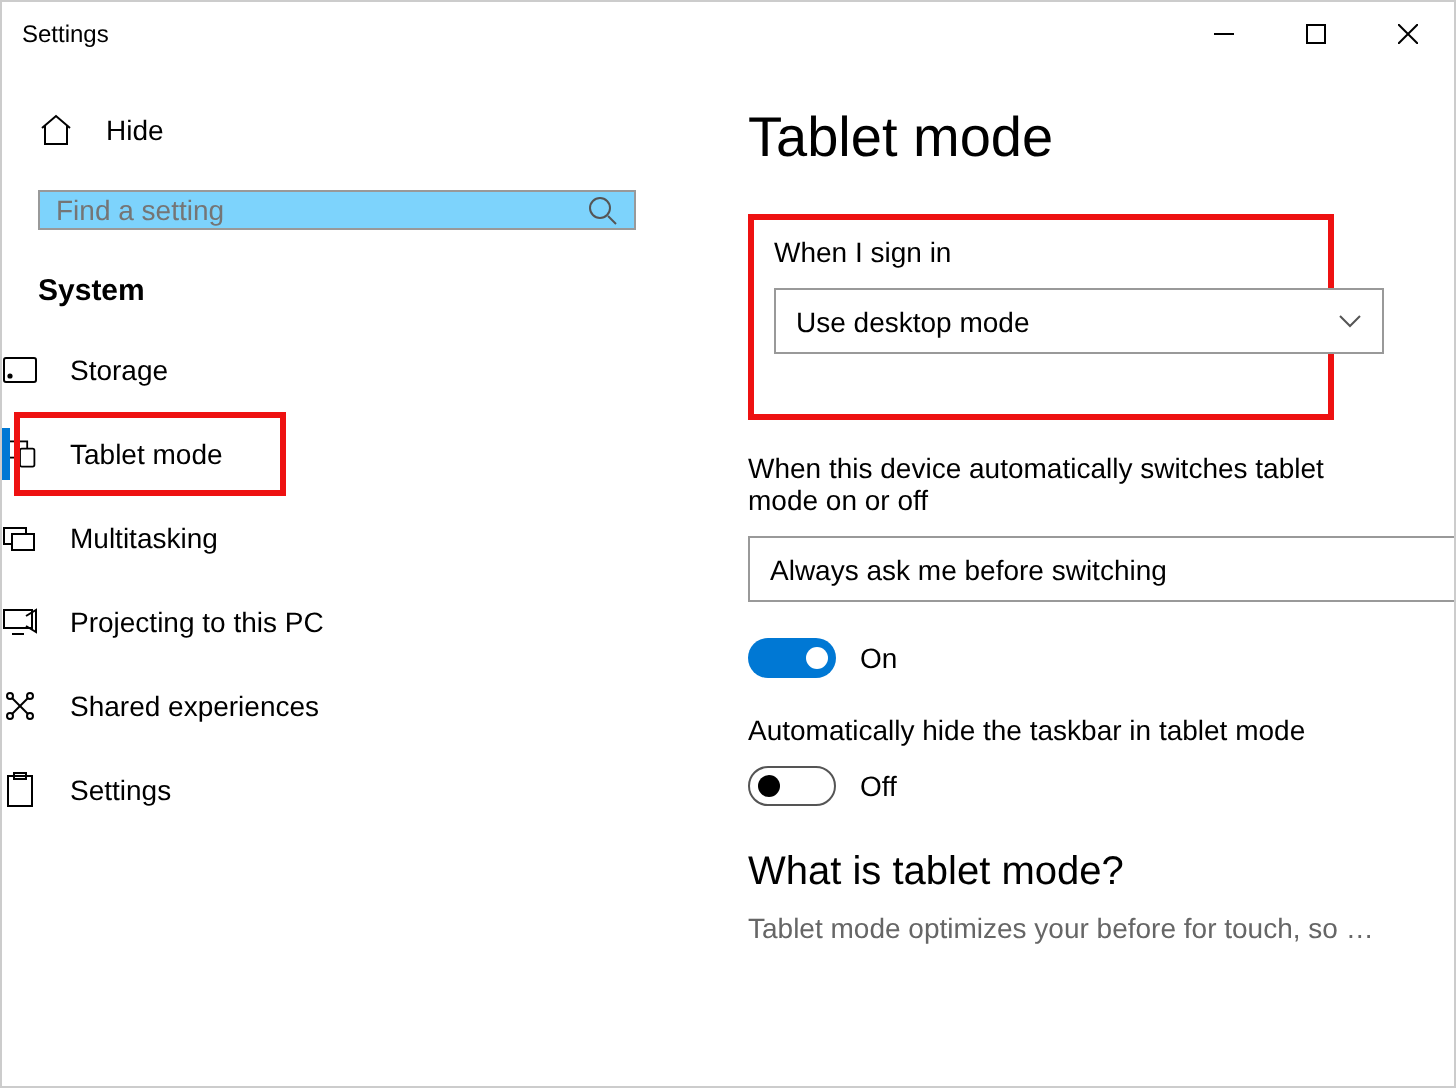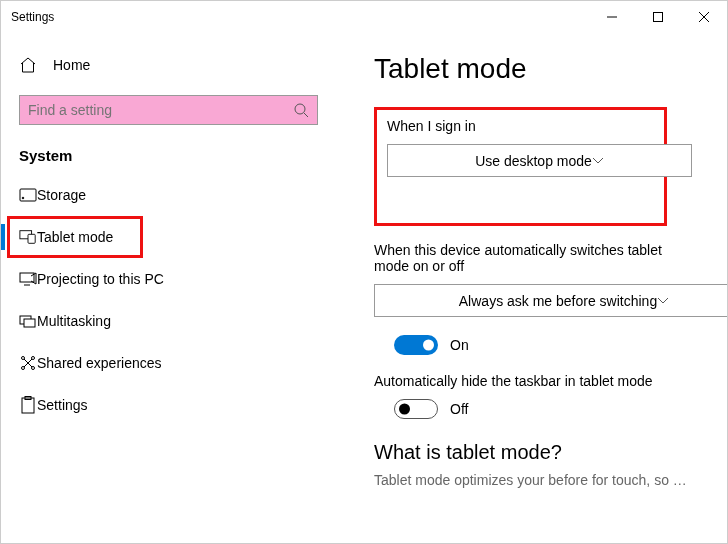--- a/index.html
+++ b/index.html
@@ -6,45 +6,45 @@
   body { width: 728px; height: 544px; background: #fff; overflow: hidden; position: relative; border: 1px solid #ccc;}
   .titlebar { height: 32px; display: flex; align-items: center; justify-content: space-between; padding-left: 10px; gap: 20px; }
   .titlebar-left { font-size: 12px; color: #000; }
   .titlebar-right { display: flex; }
   .titlebar-btn { width: 46px; height: 32px; display: flex; align-items: center; justify-content: center; }
   .titlebar-btn svg { stroke: #000; fill: none; }
   .body { display: flex; height: calc(100% - 32px); }
   .sidebar { width: 335px; background: #fff; padding-top: 12px; display:flex; flex-direction:column; overflow:hidden;}
   .home-row { display: flex; align-items: center; height: 40px; padding-left: 18px; gap: 16px; font-size: 14px; color:#000;}
   .search-wrap { margin: 10px 18px 0 18px; }
-  .search { width: 100%; height: 30px; border: 1px solid #999; background: #f9a8d4; display:flex; align-items:center; padding: 0 8px; }
+  .search { width: 100%; height: 20px; border: 1px solid #999; background: #7dd3fc; display:flex; align-items:center; padding: 0 8px; }
   .search input { flex:1; border:none; outline:none; font-size:14px; color:#555; background:transparent;}
   .section-title { font-weight: 600; font-size: 15px; margin: 22px 0 10px 18px; }
   .nav-list { display:flex; flex-direction:column;}
-  .nav-item { display:flex; align-items:center; height:42px; padding-left: 18px; gap:0; font-size:14px; color:#000; position:relative;}
+  .nav-item { display:flex; align-items:center; height:42px; gap:16px; font-size:14px; color:#000; position:relative;}
   .nav-item.selected::before { content:""; position:absolute; left:0; top:8px; bottom:8px; width:4px; background:#0078d4;}
   .nav-item .icon { width:18px; height:18px; display:flex; align-items:center; justify-content:center; color:#000;}
   .highlight-box { border: 3px solid #e11; position:absolute;}
   .main { flex:1; padding: 20px 34px 0 38px; overflow:hidden; color:#000;}
   .main h1 { font-size: 28px; font-weight: 400; margin-bottom: 22px;}
   .section-main { margin-bottom: 18px; }
   .section-main .label { font-size: 14px; margin-bottom: 10px; }
-  .select { width: 305px; height: 33px; border:1px solid #999; background:#fff; display:flex; align-items:center; justify-content:center; padding: 0 10px; font-size:14px;}
+  .select { width: 305px; height: 33px; border:1px solid #999; background:#fff; display:flex; align-items:center; justify-content:space-between; padding: 0 10px; font-size:14px;}
   .select.wide { width: 380px; }
-  .toggle-row { display:flex; align-items:center; gap:12px; margin-top:8px;margin-left:20px;}
+  .toggle-row { display:flex; align-items:center; gap:12px; margin-top:8px;}
   .toggle { width:44px; height:20px; border-radius:10px; position:relative;}
   .toggle.on { background:#0078d4;}
   .toggle.off { background:#fff; border:1px solid #555;}
   .knob { width:11px; height:11px; border-radius:50%; position:absolute; top:50%; transform:translateY(-50%);}
   .toggle.on .knob { background:#fff; right:4px;}
   .toggle.off .knob { background:#000; left:4px;}
   .toggle-label { font-size:14px;}
   .sub-h { font-size:20px; font-weight:400; margin-top: 22px; margin-bottom: 8px;}
   .sub-p { font-size:14px; color:#666; overflow:hidden; text-overflow:ellipsis; white-space:nowrap;}
-  .group-box { border: 3px solid #e11; padding: 8px 10px 28px 10px; width: 293px;}
+  .group-box { border: 3px solid #e11; padding: 8px 10px 12px 10px; width: 293px;}
   svg { display:block;}
 </style>
 </head>
 <body>
 
 <div class="titlebar">
   <div class="titlebar-left">Settings</div>
   <div class="titlebar-right">
     <div class="titlebar-btn">
       <svg width="10" height="10">
@@ -66,21 +66,21 @@
 </div>
 
 <div class="body">
   <div class="sidebar">
     <div class="home-row">
       <span class="icon">
         <svg width="18" height="18" viewBox="0 0 18 18" fill="none" stroke="#000" stroke-width="1">
             <path d="M2 8 L9 2 L16 8 M3.5 7 V16 H14.5 V7"></path>
           </svg>
       </span>
-      <span>Home</span>
+      <span>Hide</span>
     </div>
     <div class="search-wrap">
       <div class="search">
         <input placeholder="Find a setting" style="">
         <span>
           <svg width="15" height="15" viewBox="0 0 15 15" fill="none" stroke="#555" stroke-width="1">
               <circle cx="6" cy="6" r="5"></circle>
               <line x1="10" y1="10" x2="14" y2="14"></line>
             </svg>
         </span>
@@ -102,35 +102,35 @@
           <svg width="20" height="16" viewBox="0 0 20 16" fill="none" stroke="#000" stroke-width="1">
               <rect x="1" y="1" width="13" height="9"></rect>
               <rect x="10" y="5" width="8" height="10" rx="1" fill="#fff"></rect>
             </svg>
         </span>
         <span>Tablet mode</span>
       </div>
       <div class="nav-item">
         <span class="icon">
           <svg width="18" height="14" viewBox="0 0 18 14" fill="none" stroke="#000" stroke-width="1">
+              <rect x="1" y="2" width="11" height="8"></rect>
+              <rect x="5" y="5" width="11" height="8" fill="#fff"></rect>
+            </svg>
+        </span>
+        <span>Multitasking</span>
+      </div>
+      <div class="nav-item">
+        <span class="icon">
+          <svg width="18" height="14" viewBox="0 0 18 14" fill="none" stroke="#000" stroke-width="1">
               <rect x="1" y="1" width="14" height="9"></rect>
               <line x1="5" y1="13" x2="11" y2="13"></line>
               <path d="M12 4 L17 1 V12 L12 9"></path>
             </svg>
         </span>
         <span>Projecting to this PC</span>
-      </div>
-      <div class="nav-item">
-        <span class="icon">
-          <svg width="18" height="14" viewBox="0 0 18 14" fill="none" stroke="#000" stroke-width="1">
-              <rect x="1" y="2" width="11" height="8"></rect>
-              <rect x="5" y="5" width="11" height="8" fill="#fff"></rect>
-            </svg>
-        </span>
-        <span>Multitasking</span>
       </div>
       <div class="nav-item">
         <span class="icon">
           <svg width="18" height="18" viewBox="0 0 18 18" fill="none" stroke="#000" stroke-width="1">
               <circle cx="4" cy="4" r="1.5"></circle>
               <circle cx="14" cy="4" r="1.5"></circle>
               <circle cx="4" cy="14" r="1.5"></circle>
               <circle cx="14" cy="14" r="1.5"></circle>
               <line x1="5" y1="5" x2="13" y2="13"></line>
               <line x1="13" y1="5" x2="5" y2="13"></line>

